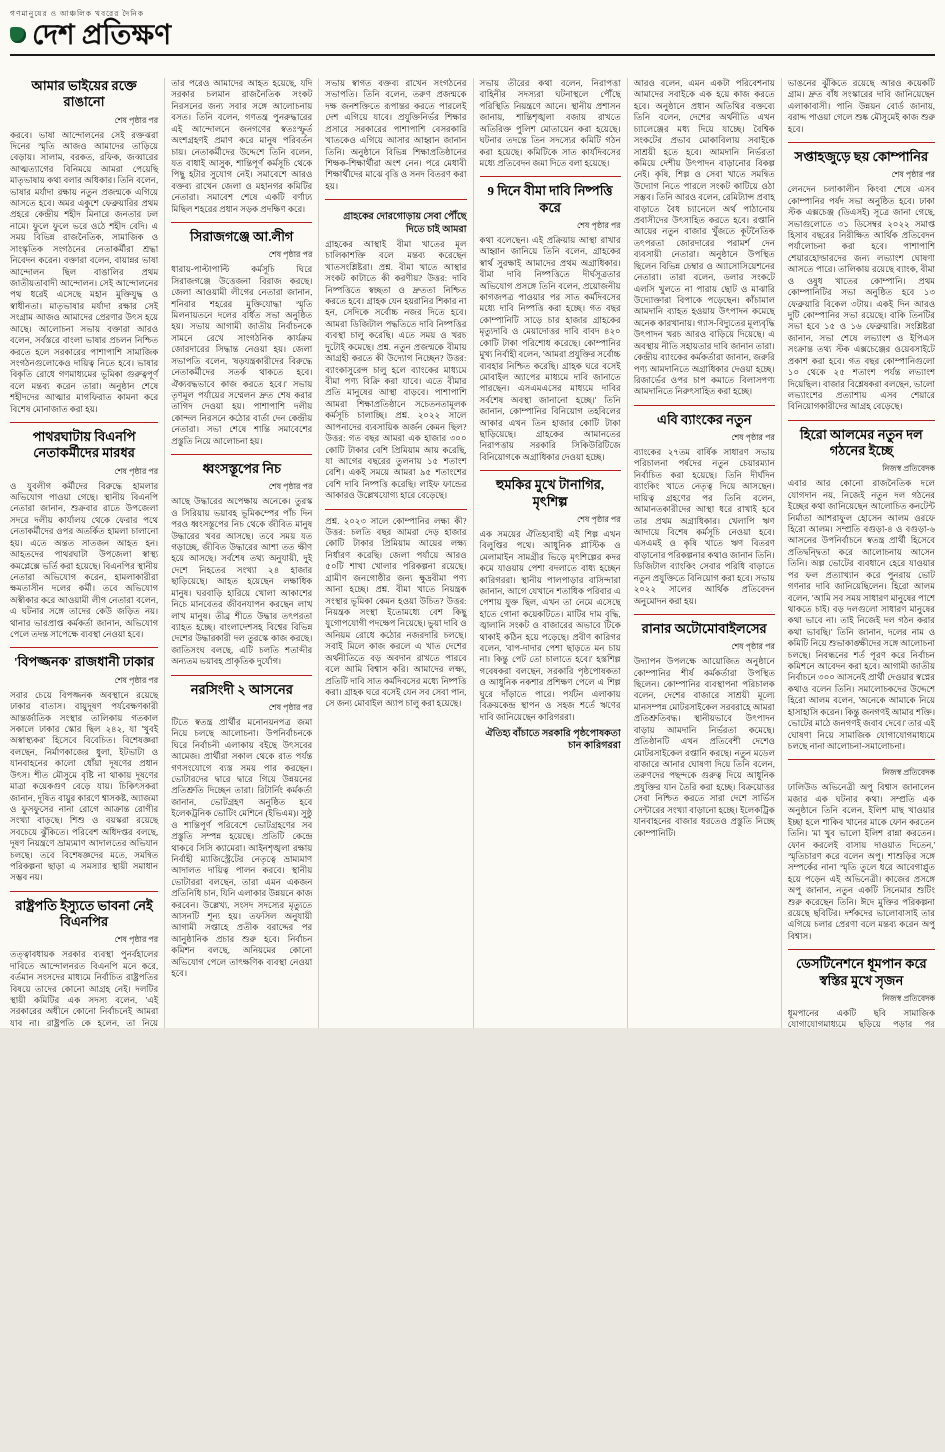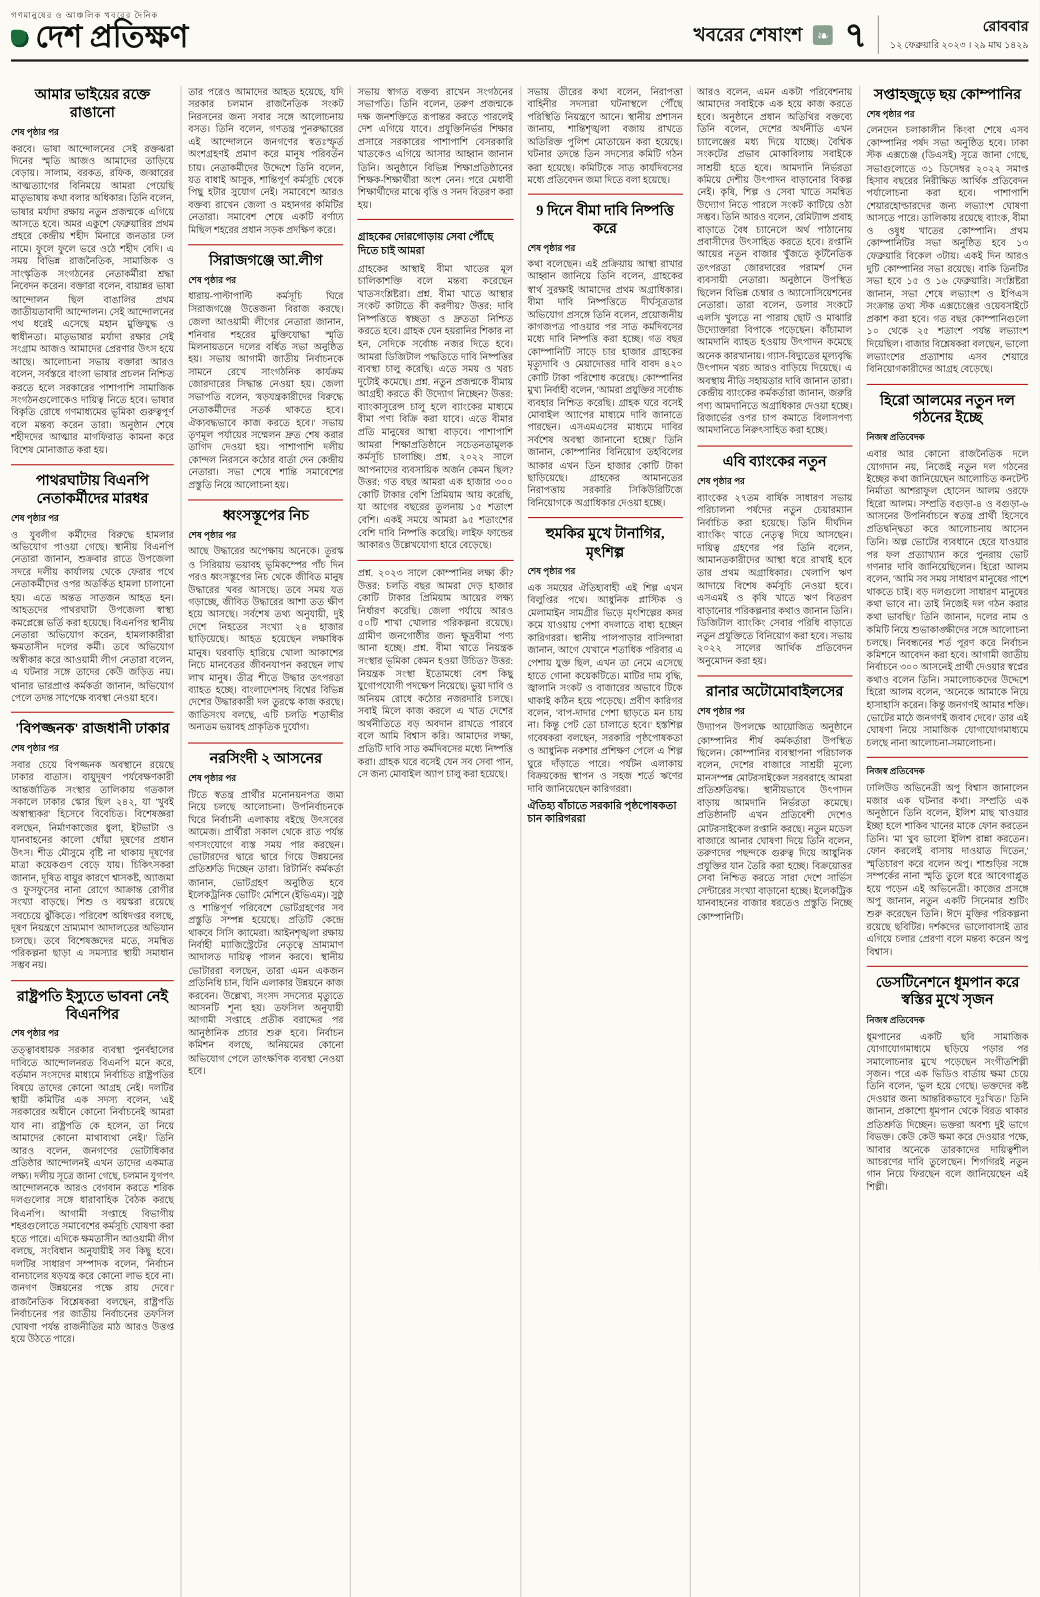--- a/index.html
+++ b/index.html
@@ -3,21 +3,21 @@
 <meta charset="utf-8">
 <style>
   * { margin:0; padding:0; box-sizing:border-box; }
   html,body { width:945px; }
   body {
     background:#e9e7e0;
     font-family:"Liberation Serif","DejaVu Serif",serif;
     color:#151515;
   }
   .page {
-    width:945px; height:1452px;
+    width:945px; height:1028px;
     background:#fbfaf5;
     padding:8px 10px 6px 10px;
     overflow:hidden;
     position:relative;
   }
   
   .masthead {
     display:flex; justify-content:space-between; align-items:flex-end;
     border-bottom:2px solid #1a1a1a;
     padding-bottom:5px;
@@ -58,56 +58,47 @@
   .col:first-child { border-left:none; padding-left:0; }
   .col:last-child { padding-right:0; }
   .article { padding-bottom:7px; }
   .article + .article { border-top:1px solid #b91c1c; padding-top:6px; }
   .headline {
     font-size:13px; font-weight:bold; text-align:center;
     line-height:1.25; margin-bottom:3px; color:#000;
   }
   .headline:empty { display:none; }
   .subhead {
-    font-size:8px; font-weight:bold; text-align:left;
+    font-size:8px; font-weight:normal; text-align:right;
     margin-bottom:3px; color:#111;
   }
   .subhead:empty { display:none; }
   .body {
     font-size:8.6px; line-height:1.33; text-align:justify;
     color:#1b1b1b;
   }
   .boldline {
-    font-size:9.5px; font-weight:bold; text-align:left;
+    font-size:9.5px; font-weight:bold; text-align:right;
     margin:4px 0; line-height:1.3;
   }
   .boldline:empty { display:none; }
 </style>
 </head>
 <body>
 
 <div class="page">
 
   <header class="masthead">
     <div class="mast-left">
       <div class="tagline">গণমানুষের ও আঞ্চলিক খবরের দৈনিক</div>
       <div class="title-row">
         <span class="logo-mark"></span>
         <h1 class="paper-title">দেশ প্রতিক্ষণ</h1>
       </div>
     </div>
-    <div class="mast-right">
-      <span class="section-label">খবরের শেষাংশ</span>
-      <span class="section-icon">❧</span>
-      <span class="page-number">৭</span>
-      <div class="date-block">
-        <div class="day">রোববার</div>
-        <div class="date">১২ ফেব্রুয়ারি ২০২৩ । ২৯ মাঘ ১৪২৯</div>
-      </div>
-    </div>
   </header>
 
   <main class="content">
 
     <section class="col">
       <article class="article">
         <h2 class="headline">আমার ভাইয়ের রক্তে রাঙানো</h2>
         <div class="subhead">শেষ পৃষ্ঠার পর</div>
         <p class="body">করবে। ভাষা আন্দোলনের সেই রক্তঝরা দিনের স্মৃতি আজও আমাদের তাড়িয়ে বেড়ায়। সালাম, বরকত, রফিক, জব্বারের আত্মত্যাগের বিনিময়ে আমরা পেয়েছি মাতৃভাষায় কথা বলার অধিকার। তিনি বলেন, ভাষার মর্যাদা রক্ষায় নতুন প্রজন্মকে এগিয়ে আসতে হবে। অমর একুশে ফেব্রুয়ারির প্রথম প্রহরে কেন্দ্রীয় শহীদ মিনারে জনতার ঢল নামে। ফুলে ফুলে ভরে ওঠে শহীদ বেদি। এ সময় বিভিন্ন রাজনৈতিক, সামাজিক ও সাংস্কৃতিক সংগঠনের নেতাকর্মীরা শ্রদ্ধা নিবেদন করেন। বক্তারা বলেন, বায়ান্নর ভাষা আন্দোলন ছিল বাঙালির প্রথম জাতীয়তাবাদী আন্দোলন। সেই আন্দোলনের পথ ধরেই এসেছে মহান মুক্তিযুদ্ধ ও স্বাধীনতা। মাতৃভাষার মর্যাদা রক্ষার সেই সংগ্রাম আজও আমাদের প্রেরণার উৎস হয়ে আছে। আলোচনা সভায় বক্তারা আরও বলেন, সর্বস্তরে বাংলা ভাষার প্রচলন নিশ্চিত করতে হলে সরকারের পাশাপাশি সামাজিক সংগঠনগুলোকেও দায়িত্ব নিতে হবে। ভাষার বিকৃতি রোধে গণমাধ্যমের ভূমিকা গুরুত্বপূর্ণ বলে মন্তব্য করেন তারা। অনুষ্ঠান শেষে শহীদদের আত্মার মাগফিরাত কামনা করে বিশেষ মোনাজাত করা হয়।</p>
       </article>
@@ -195,20 +186,24 @@
         <p class="body">ব্যাংকের ২৭তম বার্ষিক সাধারণ সভায় পরিচালনা পর্ষদের নতুন চেয়ারম্যান নির্বাচিত করা হয়েছে। তিনি দীর্ঘদিন ব্যাংকিং খাতে নেতৃত্ব দিয়ে আসছেন। দায়িত্ব গ্রহণের পর তিনি বলেন, আমানতকারীদের আস্থা ধরে রাখাই হবে তার প্রথম অগ্রাধিকার। খেলাপি ঋণ আদায়ে বিশেষ কর্মসূচি নেওয়া হবে। এসএমই ও কৃষি খাতে ঋণ বিতরণ বাড়ানোর পরিকল্পনার কথাও জানান তিনি। ডিজিটাল ব্যাংকিং সেবার পরিধি বাড়াতে নতুন প্রযুক্তিতে বিনিয়োগ করা হবে। সভায় ২০২২ সালের আর্থিক প্রতিবেদন অনুমোদন করা হয়।</p>
       </article>
       <article class="article">
         <h2 class="headline">রানার অটোমোবাইলসের</h2>
         <div class="subhead">শেষ পৃষ্ঠার পর</div>
         <p class="body">উদ্যাপন উপলক্ষে আয়োজিত অনুষ্ঠানে কোম্পানির শীর্ষ কর্মকর্তারা উপস্থিত ছিলেন। কোম্পানির ব্যবস্থাপনা পরিচালক বলেন, দেশের বাজারে সাশ্রয়ী মূল্যে মানসম্পন্ন মোটরসাইকেল সরবরাহে আমরা প্রতিশ্রুতিবদ্ধ। স্থানীয়ভাবে উৎপাদন বাড়ায় আমদানি নির্ভরতা কমেছে। প্রতিষ্ঠানটি এখন প্রতিবেশী দেশেও মোটরসাইকেল রপ্তানি করছে। নতুন মডেল বাজারে আনার ঘোষণা দিয়ে তিনি বলেন, তরুণদের পছন্দকে গুরুত্ব দিয়ে আধুনিক প্রযুক্তির যান তৈরি করা হচ্ছে। বিক্রয়োত্তর সেবা নিশ্চিত করতে সারা দেশে সার্ভিস সেন্টারের সংখ্যা বাড়ানো হচ্ছে। ইলেকট্রিক যানবাহনের বাজার ধরতেও প্রস্তুতি নিচ্ছে কোম্পানিটি।</p>
       </article>
     </section>
 
     <section class="col">
+      <article class="article">
+
+        <p class="body">ভাঙনের ঝুঁকিতে রয়েছে আরও কয়েকটি গ্রাম। দ্রুত বাঁধ সংস্কারের দাবি জানিয়েছেন এলাকাবাসী। পানি উন্নয়ন বোর্ড জানায়, বরাদ্দ পাওয়া গেলে শুষ্ক মৌসুমেই কাজ শুরু হবে।</p>
+      </article>
       <article class="article">
         <h2 class="headline">সপ্তাহজুড়ে ছয় কোম্পানির</h2>
         <div class="subhead">শেষ পৃষ্ঠার পর</div>
         <p class="body">লেনদেন চলাকালীন কিংবা শেষে এসব কোম্পানির পর্ষদ সভা অনুষ্ঠিত হবে। ঢাকা স্টক এক্সচেঞ্জ (ডিএসই) সূত্রে জানা গেছে, সভাগুলোতে ৩১ ডিসেম্বর ২০২২ সমাপ্ত হিসাব বছরের নিরীক্ষিত আর্থিক প্রতিবেদন পর্যালোচনা করা হবে। পাশাপাশি শেয়ারহোল্ডারদের জন্য লভ্যাংশ ঘোষণা আসতে পারে। তালিকায় রয়েছে ব্যাংক, বীমা ও ওষুধ খাতের কোম্পানি। প্রথম কোম্পানিটির সভা অনুষ্ঠিত হবে ১৩ ফেব্রুয়ারি বিকেল ৩টায়। একই দিন আরও দুটি কোম্পানির সভা রয়েছে। বাকি তিনটির সভা হবে ১৫ ও ১৬ ফেব্রুয়ারি। সংশ্লিষ্টরা জানান, সভা শেষে লভ্যাংশ ও ইপিএস সংক্রান্ত তথ্য স্টক এক্সচেঞ্জের ওয়েবসাইটে প্রকাশ করা হবে। গত বছর কোম্পানিগুলো ১০ থেকে ২৫ শতাংশ পর্যন্ত লভ্যাংশ দিয়েছিল। বাজার বিশ্লেষকরা বলছেন, ভালো লভ্যাংশের প্রত্যাশায় এসব শেয়ারে বিনিয়োগকারীদের আগ্রহ বেড়েছে।</p>
       </article>
       <article class="article">
         <h2 class="headline">হিরো আলমের নতুন দল গঠনের ইচ্ছে</h2>
         <div class="subhead">নিজস্ব প্রতিবেদক</div>
         <p class="body">এবার আর কোনো রাজনৈতিক দলে যোগদান নয়, নিজেই নতুন দল গঠনের ইচ্ছের কথা জানিয়েছেন আলোচিত কনটেন্ট নির্মাতা আশরাফুল হোসেন আলম ওরফে হিরো আলম। সম্প্রতি বগুড়া-৪ ও বগুড়া-৬ আসনের উপনির্বাচনে স্বতন্ত্র প্রার্থী হিসেবে প্রতিদ্বন্দ্বিতা করে আলোচনায় আসেন তিনি। অল্প ভোটের ব্যবধানে হেরে যাওয়ার পর ফল প্রত্যাখ্যান করে পুনরায় ভোট গণনার দাবি জানিয়েছিলেন। হিরো আলম বলেন, 'আমি সব সময় সাধারণ মানুষের পাশে থাকতে চাই। বড় দলগুলো সাধারণ মানুষের কথা ভাবে না। তাই নিজেই দল গঠন করার কথা ভাবছি।' তিনি জানান, দলের নাম ও কমিটি নিয়ে শুভাকাঙ্ক্ষীদের সঙ্গে আলোচনা চলছে। নিবন্ধনের শর্ত পূরণ করে নির্বাচন কমিশনে আবেদন করা হবে। আগামী জাতীয় নির্বাচনে ৩০০ আসনেই প্রার্থী দেওয়ার স্বপ্নের কথাও বলেন তিনি। সমালোচকদের উদ্দেশে হিরো আলম বলেন, 'অনেকে আমাকে নিয়ে হাসাহাসি করেন। কিন্তু জনগণই আমার শক্তি। ভোটের মাঠে জনগণই জবাব দেবে।' তার এই ঘোষণা নিয়ে সামাজিক যোগাযোগমাধ্যমে চলছে নানা আলোচনা-সমালোচনা।</p>
       </article>

